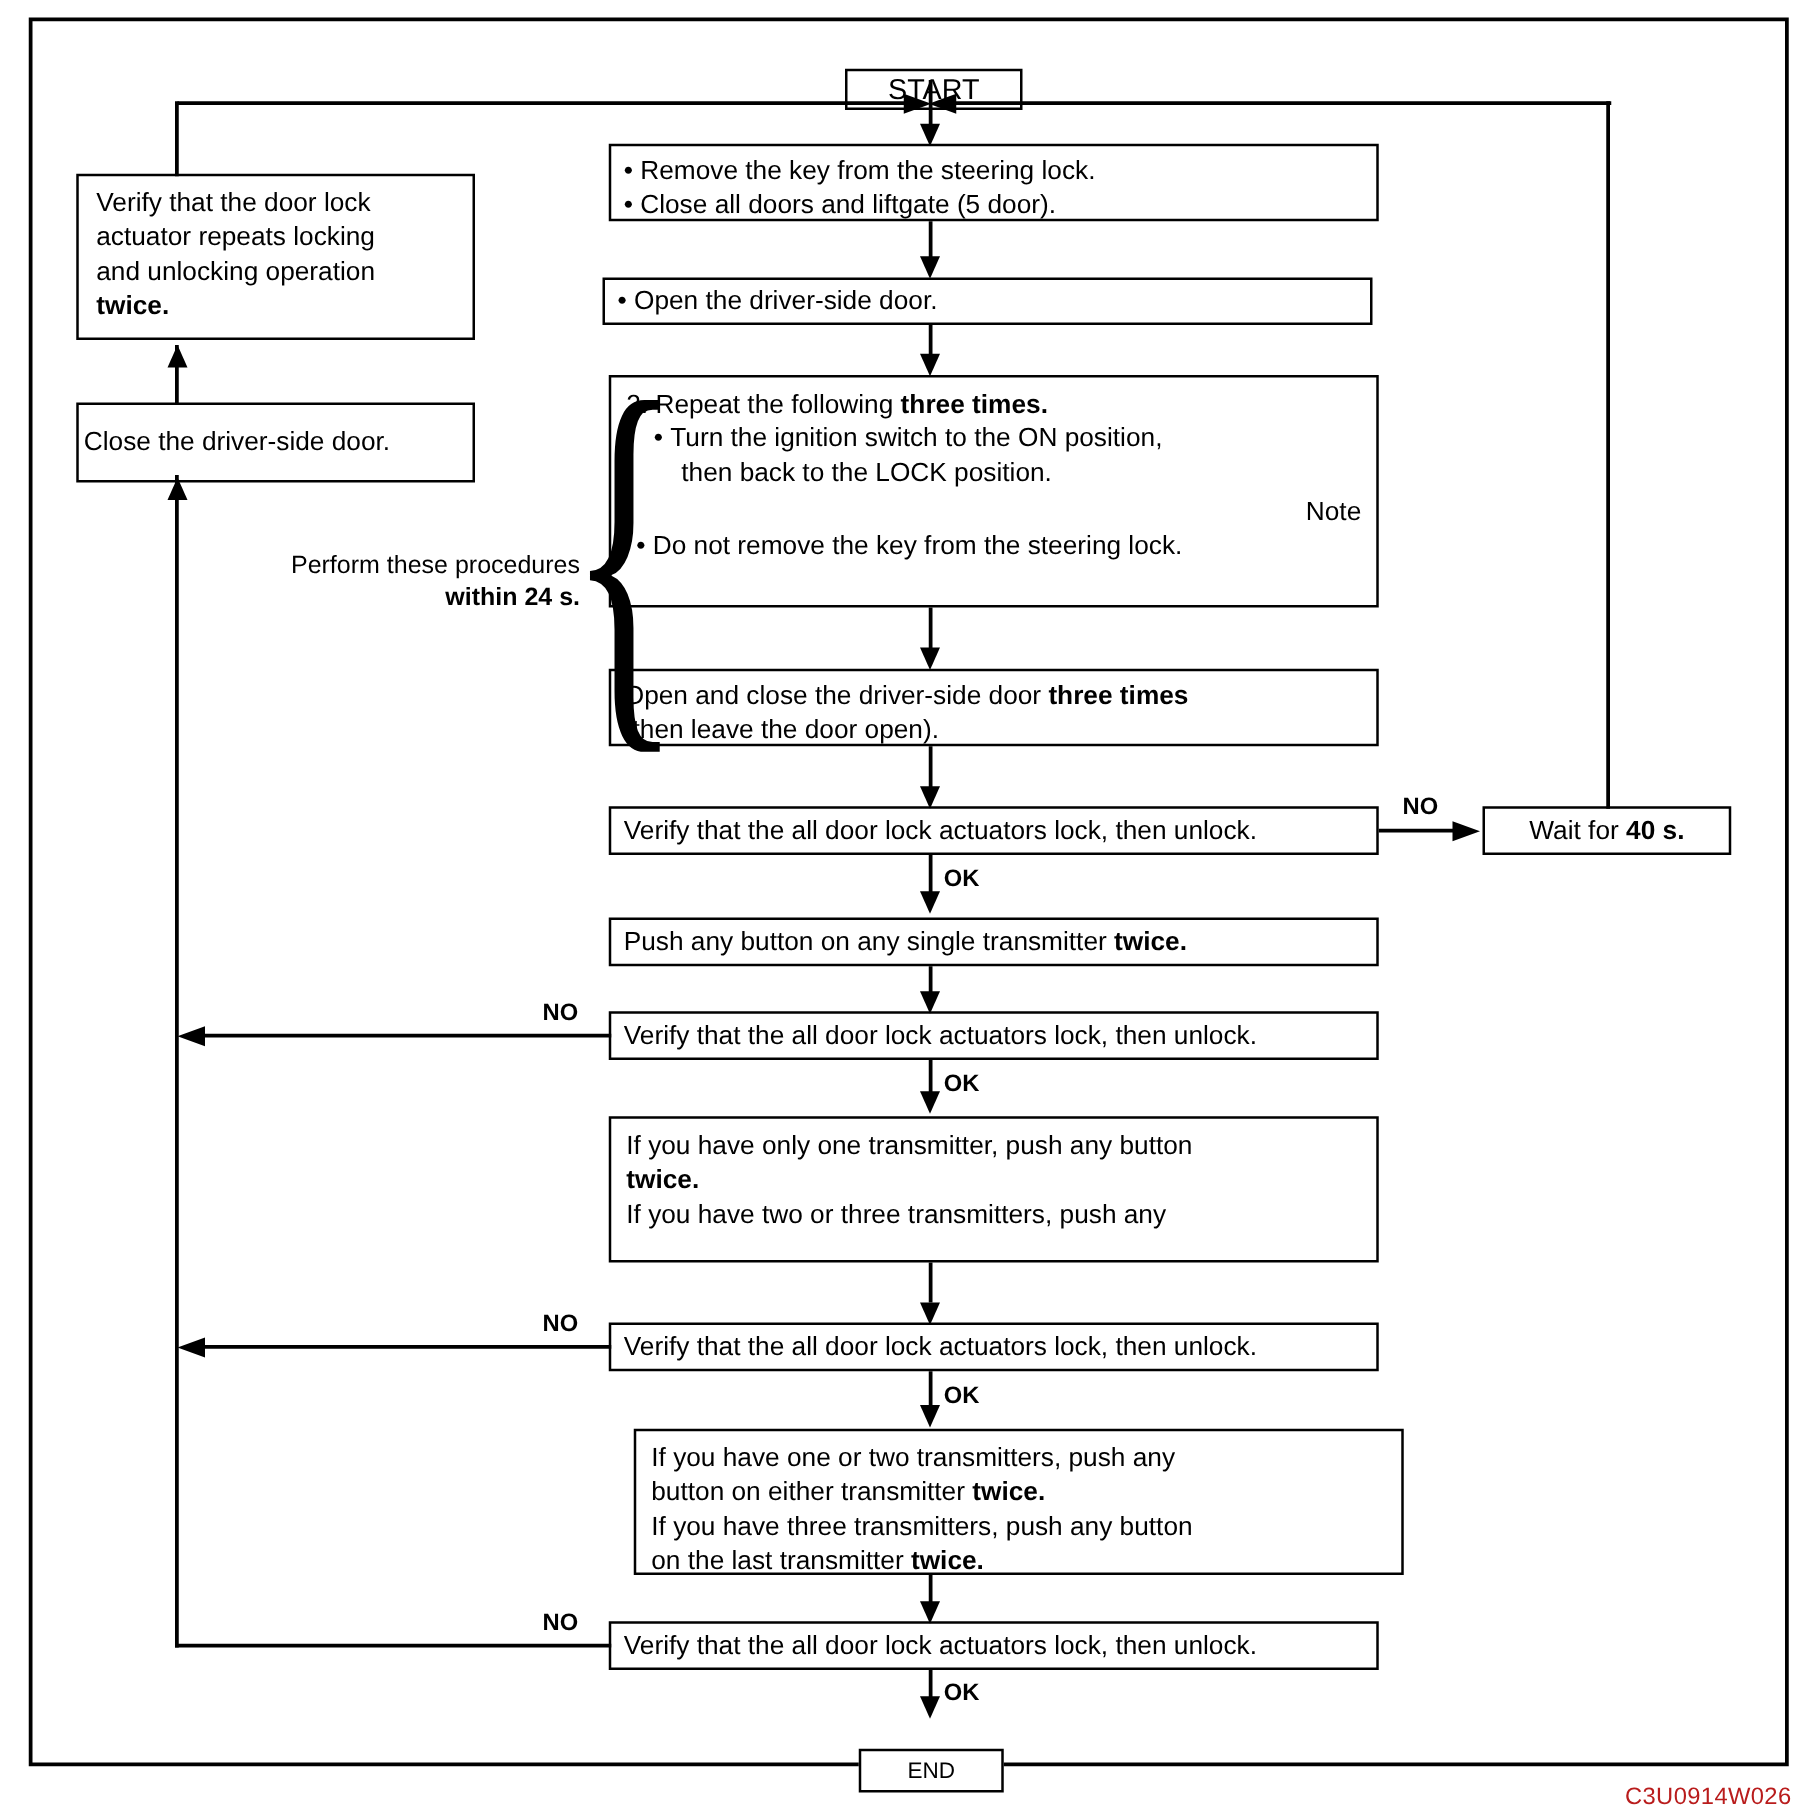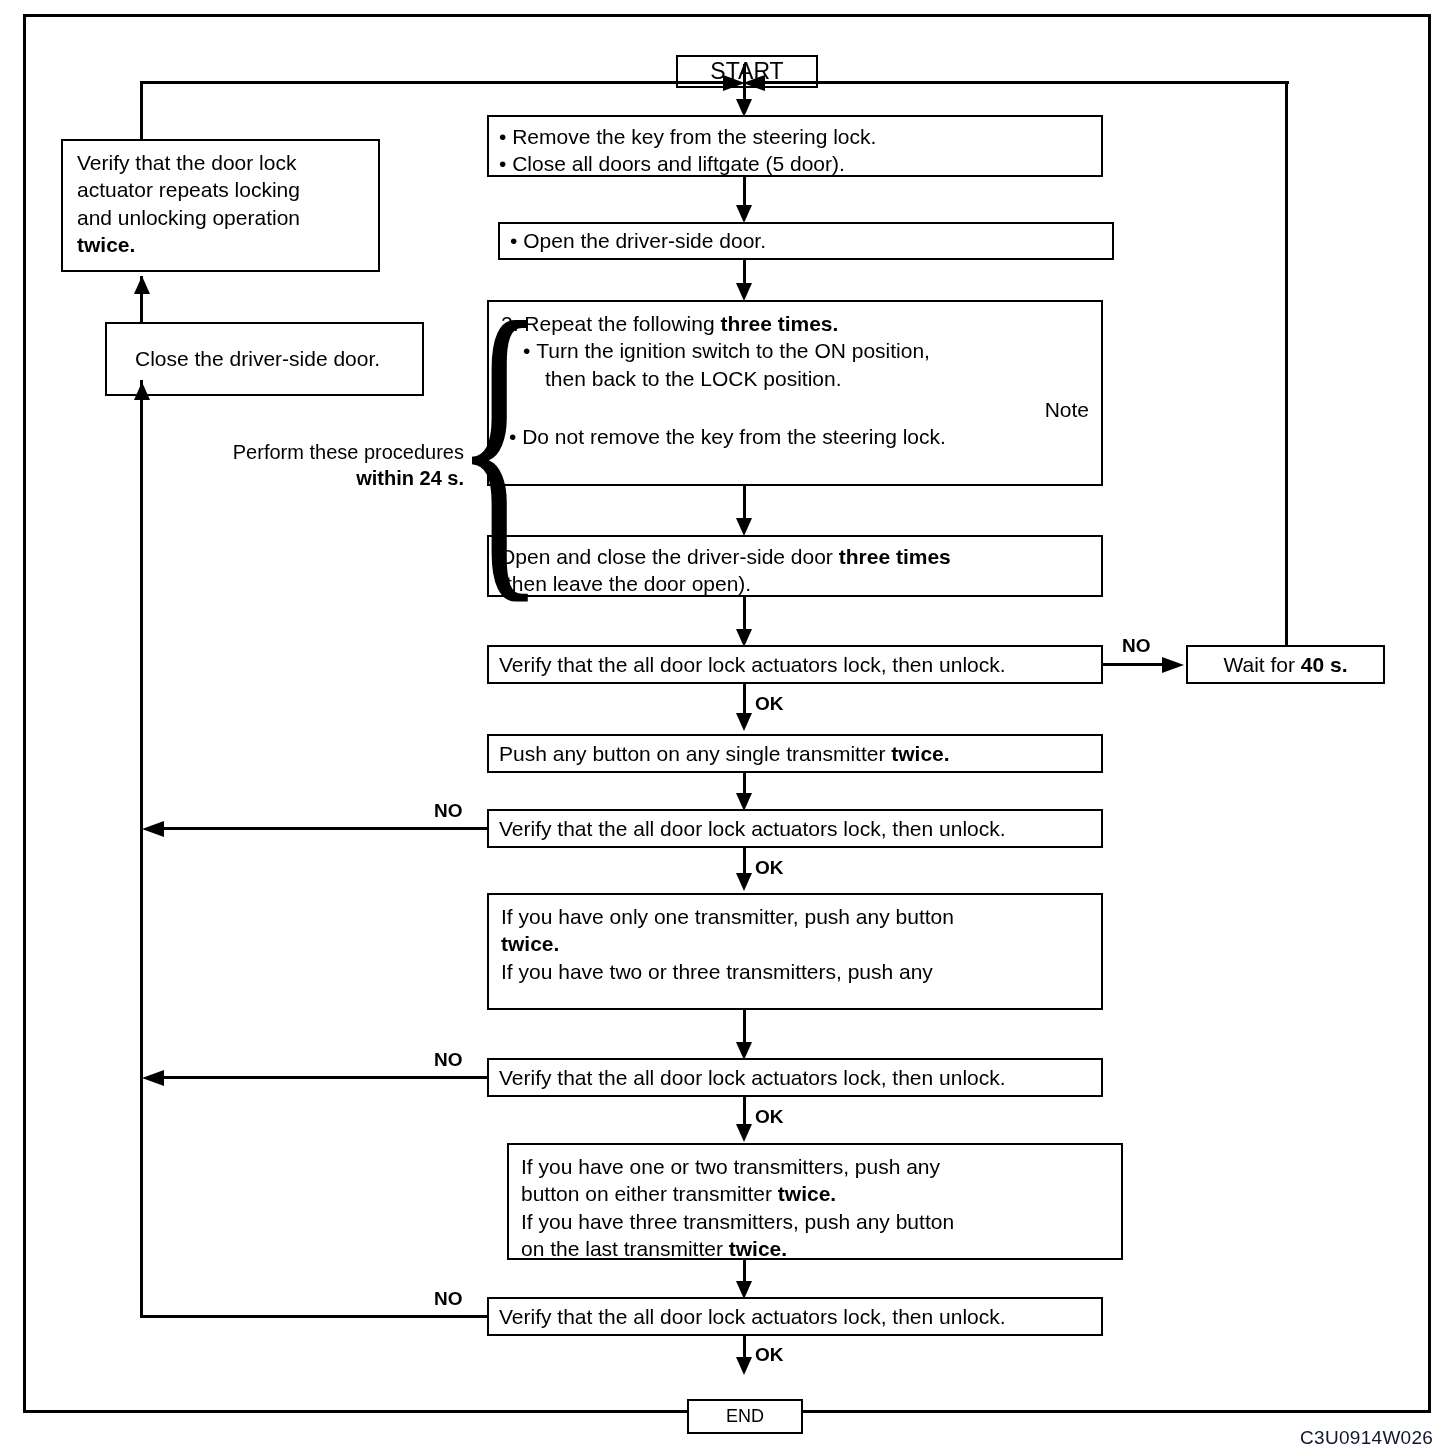--- a/index.html
+++ b/index.html
@@ -11,41 +11,41 @@
   .box.center{display:flex;align-items:center;justify-content:center;text-align:center;padding:0;margin-top:24px;}
   .box.vc{display:flex;align-items:center;}
   .box b{font-weight:bold;}
   .lbl{position:absolute;font-size:20px;color:#000;line-height:1.28;}
   .lbl.bold{font-weight:bold;font-size:19px;text-align:right;}
   .ln{position:absolute;background:#000;}
   .h{height:3px;}
   .v{width:3px;}
   svg.arrow{position:absolute;overflow:visible;}
   .brace{position:absolute;color:#000;font-family:"Liberation Serif","DejaVu Serif",serif;}
-  .code{position:absolute;font-size:19px;color:#0f172a;letter-spacing:0.3px;}
+  .code{position:absolute;font-size:19px;color:#b91c1c;letter-spacing:0.3px;}
   .ind1{display:block;padding-left:22px;}
   .ind2{display:block;padding-left:44px;}
 </style>
 </head>
 <body>
 
 <div id="page">
 
   <div id="frame"></div>
 
   <div class="box center" style="left:676px;top:31px;width:142px;height:33px;font-size:23px;">
     <span>START</span>
   </div>
 
   <div class="box" style="left:487px;top:115px;width:616px;height:62px;">
     <div>•&nbsp;<span>Remove the key from  the steering lock.</span></div>
     <div>•&nbsp;<span>Close all doors and liftgate (5 door).</span></div>
   </div>
 
-  <div class="box vc" style="left:498px;top:222px;width:616px;height:38px;">
+  <div class="box vc" style="left:482px;top:222px;width:616px;height:38px;">
     <div>•&nbsp;<span>Open the driver-side door.</span></div>
   </div>
 
   <div class="box" style="left:487px;top:300px;width:616px;height:186px;padding:8px 12px;">
     <div><span>2. Repeat the following </span><b>three times.</b></div>
     <div class="ind1">•&nbsp;<span>Turn the ignition switch to the ON position,</span></div>
     <div class="ind2">then back to the LOCK position.</div>
     <div style="margin-top:4px;text-align:right;">Note</div>
     <div style="padding-left:8px;">•&nbsp;<span>Do not remove the key from the steering lock.</span></div>
   </div>
@@ -96,21 +96,21 @@
     <span>END</span>
   </div>
 
   <div class="box" style="left:61px;top:139px;width:319px;height:133px;padding:8px 14px;">
     <div>Verify that the door lock</div>
     <div>actuator repeats locking</div>
     <div>and unlocking operation</div>
     <div><b>twice.</b></div>
   </div>
 
-  <div class="box vc" style="left:61px;top:322px;width:319px;height:74px;padding-left:28px;margin-left:44px;">
+  <div class="box vc" style="left:61px;top:322px;width:319px;height:64px;padding-left:4px;">
     <span>Close the driver-side door.</span>
   </div>
 
   <div class="brace" style="left:455px;top:292px;width:40px;height:310px;font-size:340px;line-height:300px;transform:scaleX(0.55);transform-origin:left center;">{</div>
 
   <div class="lbl" style="left:164px;top:440px;width:300px;text-align:right;">
     <span>Perform these procedures</span><br>
     <b>within 24 s.</b>
   </div>
 

